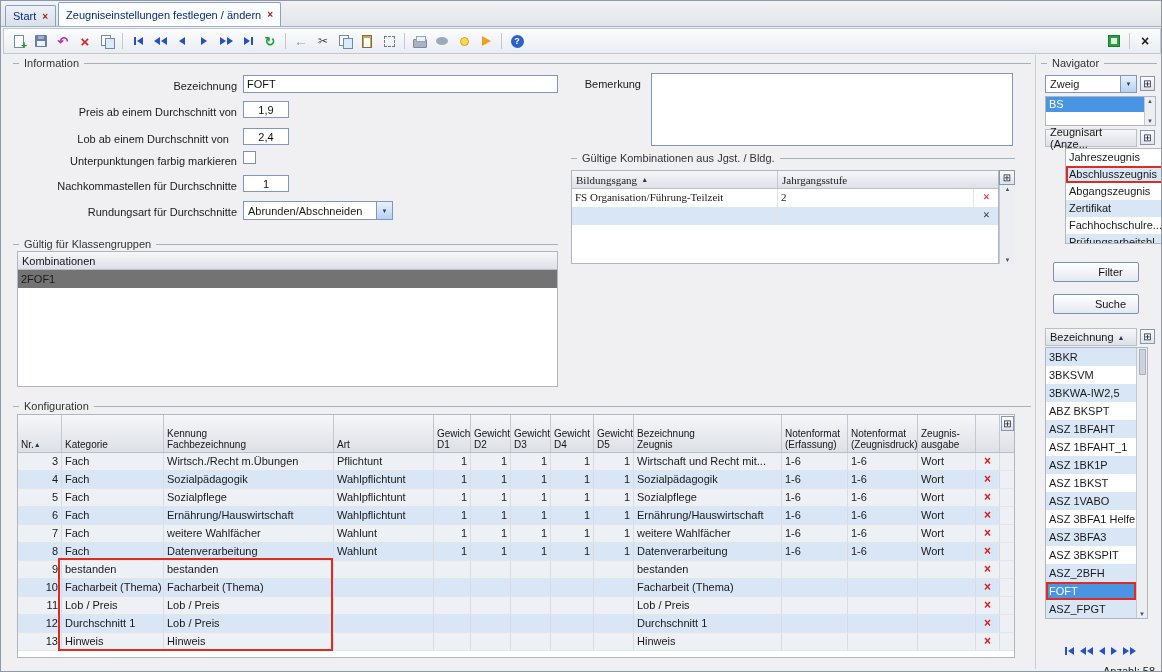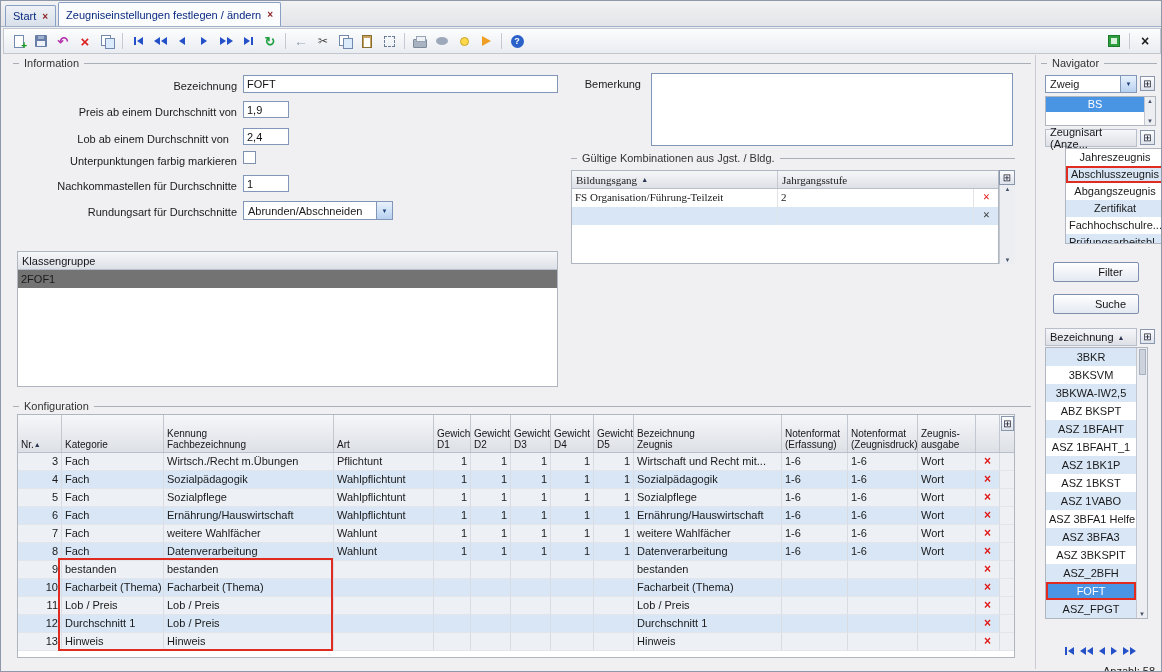--- a/index.html
+++ b/index.html
@@ -48,21 +48,21 @@
            display:flex;align-items:center;justify-content:center;}
   .ic-green{width:12px;height:12px;background:#2f9e3f;border:1px solid #1c7a2b;position:relative;}
   .ic-green::after{content:"";position:absolute;left:2px;top:2px;right:2px;bottom:2px;background:#d8f0dc;}
   
   .legend{position:absolute;display:flex;align-items:center;gap:5px;color:#333;}
   .legend::before{content:"";width:6px;height:1px;background:#a9aeb8;}
   .legend::after{content:"";flex:1;height:1px;background:#a9aeb8;}
   .flabel{position:absolute;text-align:right;line-height:17px;color:#1a1a1a;}
   .tinput{position:absolute;background:#fff;border:1px solid #8296b8;font-family:"Liberation Sans",sans-serif;
           font-size:11px;padding:1px 3px;color:#111;outline:none;}
-  .num{text-align:left;}
+  .num{text-align:center;}
   .chk{position:absolute;width:13px;height:13px;background:#fff;border:1px solid #7e90ac;}
   .combo{position:absolute;background:#fff;border:1px solid #8296b8;display:flex;align-items:center;}
   .combo .val{flex:1;padding:0 4px;white-space:nowrap;overflow:hidden;}
   .combo .dd{width:16px;align-self:stretch;border-left:1px solid #8296b8;background:linear-gradient(#e8f1fc,#b7d1f0);
              display:flex;align-items:center;justify-content:center;font-size:6px;color:#1c3f77;}
   .area{position:absolute;background:#fff;border:1px solid #8296b8;}
   
   .panel{position:absolute;background:#fff;border:1px solid #b0b6c0;overflow:hidden;}
   .ghead{background:linear-gradient(#f6f7f9,#dde0e6);border-bottom:1px solid #b9bfca;display:flex;align-items:center;
          padding:0 4px;color:#15151a;gap:4px;}
@@ -84,21 +84,21 @@
   .pick{background:#eef0f3;}
   .komb-head{display:grid;grid-template-columns:206px 222px;height:18px;background:linear-gradient(#f6f7f9,#dde0e6);
              border-bottom:1px solid #b9bfca;}
   .komb-head .hc{display:flex;align-items:center;gap:4px;padding:0 4px;border-right:1px solid #c3c8d0;overflow:hidden;white-space:nowrap;}
   .komb-row{display:grid;grid-template-columns:206px 196px 26px;height:18px;}
   .komb-row .kc{padding:0 3px;line-height:17px;border-right:1px solid #e0e3e8;overflow:hidden;white-space:nowrap;}
   .kombl .alt1{background:#d8e6f6;}
   .klassl .alt0{background:#737373;}
   
   .list{position:absolute;background:#fff;border:1px solid #b0b6c0;display:flex;overflow:hidden;}
-  .list .items{flex:1;overflow:hidden;text-align:center;}
+  .list .items{flex:1;overflow:hidden;}
   .litem{height:18px;line-height:18px;padding:0 3px;white-space:nowrap;overflow:hidden;}
   .za .litem{height:17px;line-height:17px;}
   .za .alt1{background:#d8e6f6;}
   .bezl .alt0{background:#d8e6f6;}
   .selected{background:#4a94e4 !important;color:#fff;}
   .redbox{outline:2px solid #e02b20;outline-offset:-2px;position:relative;z-index:2;}
   .sbv{width:11px;border-left:1px solid #c2c7d0;background:#eceef2;display:flex;flex-direction:column;align-items:center;
        justify-content:space-between;padding:1px 0;font-size:6px;color:#49536a;}
   .sbv .thumb{width:7px;height:26px;background:#ccd3dd;border:1px solid #a8b1bf;}
   .btn{position:absolute;display:flex;align-items:center;justify-content:center;color:#111;
@@ -257,23 +257,26 @@
       </div>
   </div>
   <div style="position:absolute;left:998px;top:169px;width:16px;height:94px;display:flex;flex-direction:column;">
     <div class="gbtn" style="position:static;width:16px;">⊞</div>
     <div class="sbv" style="flex:1;width:16px;">
       <span>▲</span>
       <span>▼</span>
     </div>
   </div>
 
+  <div class="legend" style="left:12px;top:237px;width:545px;">
+      <span>Gültig für Klassengruppen</span>
+    </div>
   <div class="panel" style="left:16px;top:250px;width:541px;height:136px;">
     <div class="ghead" style="height:18px;">
-        <span>Klassengruppe</span>
+        <span>Kombinationen</span>
       </div>
     <div class="klassl">
 
         <div class="litem alt0">2FOF1</div>
       </div>
   </div>
 
   <div class="legend" style="left:12px;top:399px;width:1018px;">
       <span>Konfiguration</span>
     </div>

